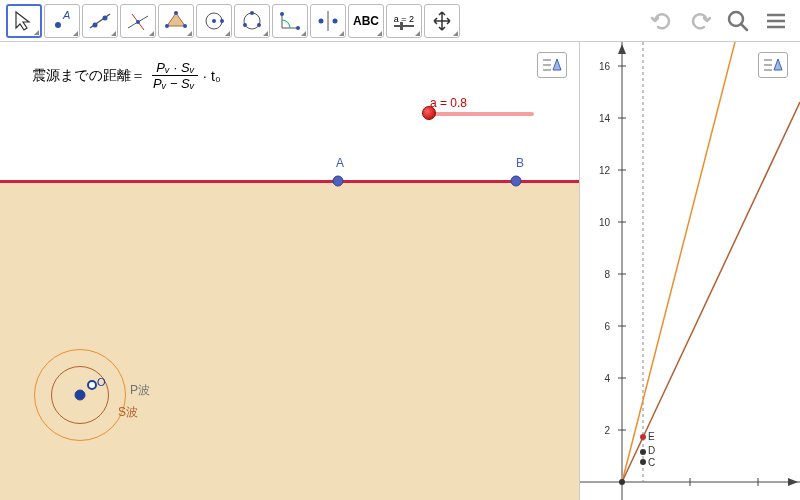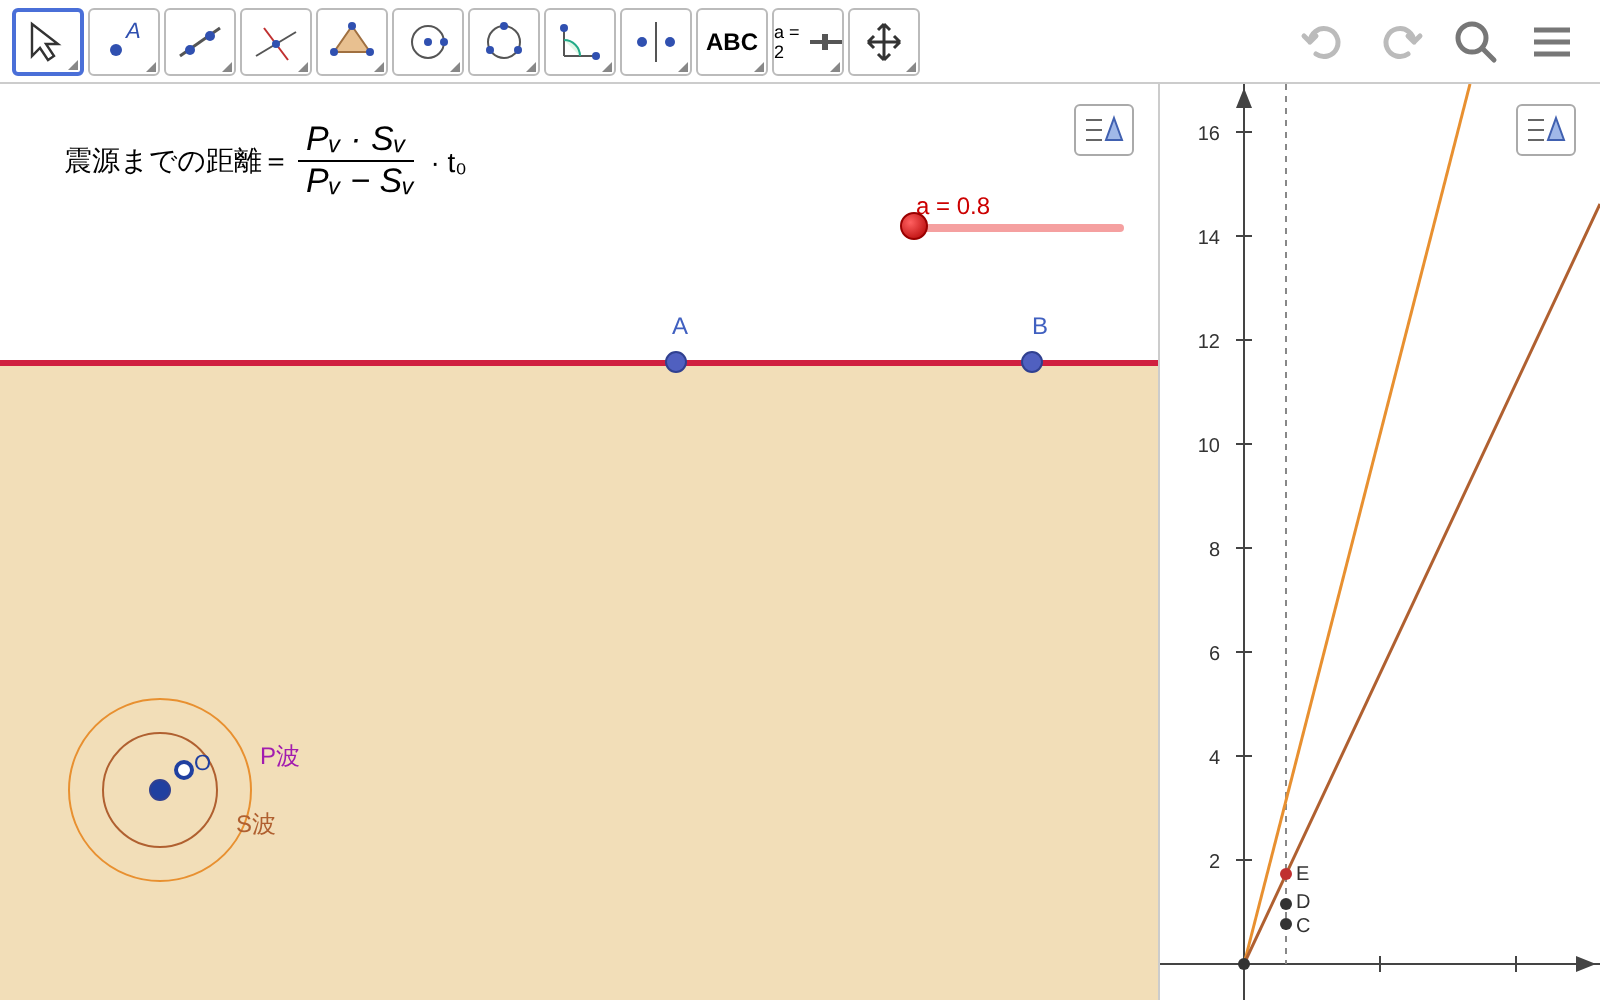--- a/index.html
+++ b/index.html
@@ -12,25 +12,25 @@
     .dropdown-corner { position: absolute; bottom: 1px; right: 1px; width: 0; height: 0; border-left: 5px solid transparent; border-bottom: 5px solid #888; }
     .toolbar-spacer { flex: 1; }
     .icon-btn { width: 36px; height: 36px; display: flex; align-items: center; justify-content: center; cursor: pointer; color: #888; }
     .icon-btn svg { width: 26px; height: 26px; }
     
     .workspace { display: flex; height: 458px; }
     .left-panel { width: 580px; position: relative; border-right: 1px solid #ccc; }
     .right-panel { flex: 1; position: relative; background: #fff; }
     
     .formula { position: absolute; top: 18px; left: 32px; font-size: 14px; display: flex; align-items: center; gap: 4px; }
-    .frac { display: inline-flex; flex-direction: column; align-items: flex-start; font-style: italic; font-size: 17px; }
+    .frac { display: inline-flex; flex-direction: column; align-items: flex-end; font-style: italic; font-size: 13px; }
     .frac .num { border-bottom: 1px solid #000; padding: 0 4px; }
     .frac .den { padding: 0 4px; }
     
-    .slider-wrap { position: absolute; top: 54px; left: 452px; }
+    .slider-wrap { position: absolute; top: 54px; left: 424px; }
     .slider-label { color: #c00; font-size: 12px; margin-bottom: 2px; margin-left: 6px; }
     .slider-track { width: 110px; height: 4px; background: #f5a0a0; border-radius: 2px; position: relative; }
     .slider-thumb { position: absolute; top: -6px; left: -2px; width: 14px; height: 14px; border-radius: 50%; background: radial-gradient(circle at 35% 35%, #ff6060, #b00000); border: 1px solid #900; }
     
     .legend-btn { position: absolute; top: 10px; right: 12px; width: 30px; height: 26px; border: 1px solid #aaa; border-radius: 3px; display: flex; align-items: center; justify-content: center; background: #fff; cursor: pointer; }
     .legend-btn svg { width: 22px; height: 18px; }
     
     .ground-line { position: absolute; top: 138px; left: 0; width: 100%; height: 3px; background: #d02040; }
     .ground-area { position: absolute; top: 141px; left: 0; width: 100%; height: 320px; background: #f2deb8; }
     
@@ -123,21 +123,21 @@
         <circle cx="7" cy="13" r="2.5" fill="#3050b0"></circle>
         <circle cx="21" cy="13" r="2.5" fill="#3050b0"></circle>
       </svg>
     <div class="dropdown-corner"></div>
   </div>
   <div class="tool-btn">
     <span style="font-size:12px;font-weight:bold">ABC</span>
     <div class="dropdown-corner"></div>
   </div>
   <div class="tool-btn">
-    <div style="display:flex;flex-direction:row;align-items:center;gap:1px">
+    <div style="display:flex;flex-direction:column;align-items:center;gap:1px">
         <span style="font-size:9px">a = 2</span>
         <div style="width:20px;height:2px;background:#555;position:relative">
           <div style="position:absolute;left:6px;top:-3px;width:3px;height:8px;background:#555"></div>
         </div>
       </div>
     <div class="dropdown-corner"></div>
   </div>
   <div class="tool-btn">
     <svg viewBox="0 0 28 26">
         <path d="M14 4 L14 22 M6 13 L22 13 M14 4 L11 7 M14 4 L17 7 M14 22 L11 19 M14 22 L17 19 M6 13 L9 10 M6 13 L9 16 M22 13 L19 10 M22 13 L19 16" stroke="#333" fill="none" stroke-width="1.5"></path>
@@ -205,21 +205,21 @@
     <div class="point-label" style="top:128px;left:340px">A</div>
     <div class="point" style="top:139px;left:338px"></div>
     <div class="point-label" style="top:128px;left:520px">B</div>
     <div class="point" style="top:139px;left:516px"></div>
 
     <div class="wave-circle" style="top:353px;left:80px;width:92px;height:92px;border:1.5px solid #e89030"></div>
     <div class="wave-circle" style="top:353px;left:80px;width:58px;height:58px;border:1.5px solid #b06030"></div>
     <div class="point" style="top:353px;left:80px;background:#2040a0"></div>
     <div class="hypocenter" style="top:343px;left:92px"></div>
     <div style="position:absolute;top:334px;left:97px;font-size:11px;color:#2040a0">O</div>
-    <div class="wave-label" style="top:328px;left:130px;color:#a21caf">P波</div>
+    <div class="wave-label" style="top:340px;left:130px;color:#737373">P波</div>
     <div class="wave-label" style="top:362px;left:118px;color:#b06030">S波</div>
   </div>
 
   <div class="right-panel">
     <div class="legend-btn" style="top:10px;right:12px">
       <svg viewBox="0 0 22 18">
           <line x1="2" y1="4" x2="10" y2="4" stroke="#666"></line>
           <line x1="2" y1="9" x2="10" y2="9" stroke="#666"></line>
           <line x1="2" y1="14" x2="10" y2="14" stroke="#666"></line>
           <polygon points="16,3 20,14 12,14" fill="#a0b8e8" stroke="#4060b0"></polygon>

